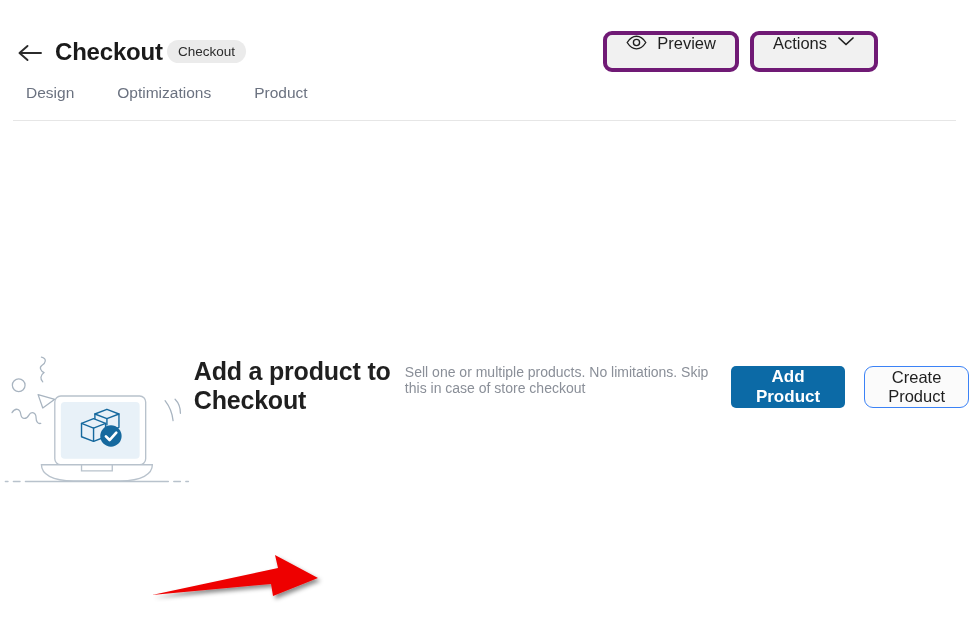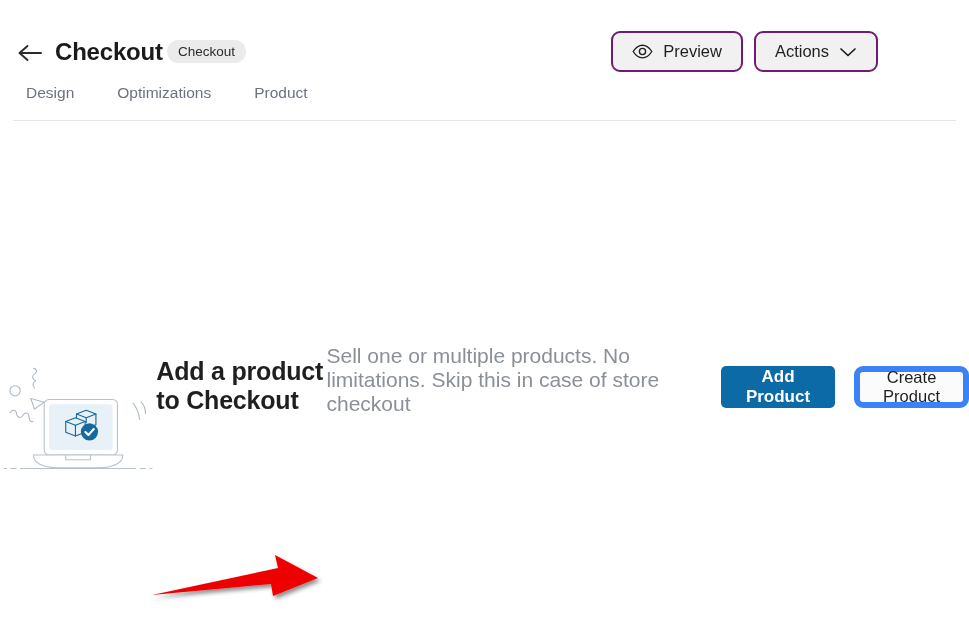--- a/index.html
+++ b/index.html
@@ -32,22 +32,22 @@
     background: #ebebeb; color: #2b2b2b;
     font-size: 13.5px; line-height: 23px;
     padding: 0 11px; height: 23px; border-radius: 12px;
     white-space: nowrap;
   }
   .header-actions {
     position: absolute; right: 12px; top: 15px;
     display: flex; gap: 11px; align-items: center;
   }
   .btn-soft {
-    background: #f1f1f1; border: 2px solid #701a75; border-radius: 9px;
-    height: 41px; display: flex; align-items: center; gap: 10px;
+    background: #f1f1f1; border: 4px solid #701a75; border-radius: 9px;
+    height: 41px; display: flex; align-items: flex-start; gap: 10px;
     padding: 0 19px; cursor: pointer;
     font-size: 16.5px; color: #1f1f1f; font-family: "Liberation Sans", sans-serif;
   }
   .btn-soft .lbl { line-height: 1; }
   .eye-ic, .chev-ic { display: block; }
 
   
   .tabs {
     position: absolute; left: 0; top: 84px; width: 969px; height: 37px;
     display: flex; align-items: flex-start; padding-left: 12px; gap: 15px;
@@ -72,33 +72,33 @@
   .empty {
     position: absolute; left: 0; top: 121px; width: 969px; height: 501px;
     display: flex; flex-direction: row; align-items: center;
   }
   .illus { margin-top: 85px; }
   .headline {
     margin-top: 29px;
     font-size: 25px; font-weight: bold; color: #1f1f1f; letter-spacing: -0.2px;
   }
   .subtitle {
-    margin-top: 17px; font-size: 21px; color: #8a8f98;
+    margin-top: 17px; font-size: 14px; color: #8a8f98;
   }
   .cta-row {
     margin-top: 31px; display: flex; gap: 19px; align-items: center;
   }
   .btn-primary {
     background: #0c6aa6; color: #ffffff; border: none; border-radius: 5px;
     height: 42px; padding: 0 25px; font-size: 17px; font-weight: bold;
     cursor: pointer; font-family: "Liberation Sans", sans-serif;
     display: flex; align-items: center;
   }
   .btn-outline {
-    background: #fbfbfb; color: #1f1f1f; border: 6px solid #3b82f6; border-radius: 9px;
+    background: #fbfbfb; color: #1f1f1f; border: 1px solid #3b82f6; border-radius: 9px;
     height: 42px; padding: 0 23px; font-size: 16.5px;
     cursor: pointer; font-family: "Liberation Sans", sans-serif;
     display: flex; align-items: center;
   }
 
   
   .annot-arrow {
     position: absolute; left: 140px; top: 548px;
     width: 190px; height: 60px; pointer-events: none;
   }

